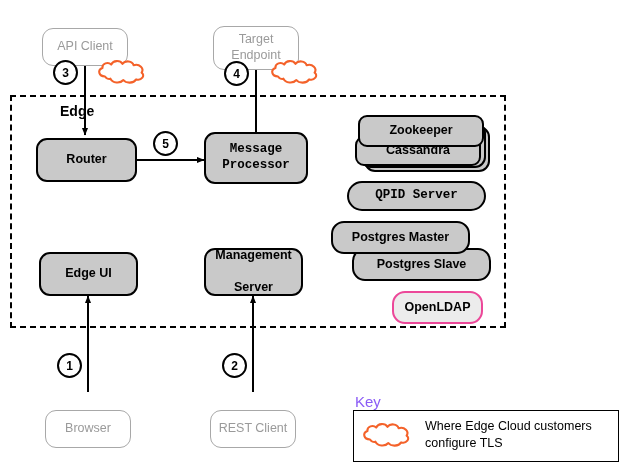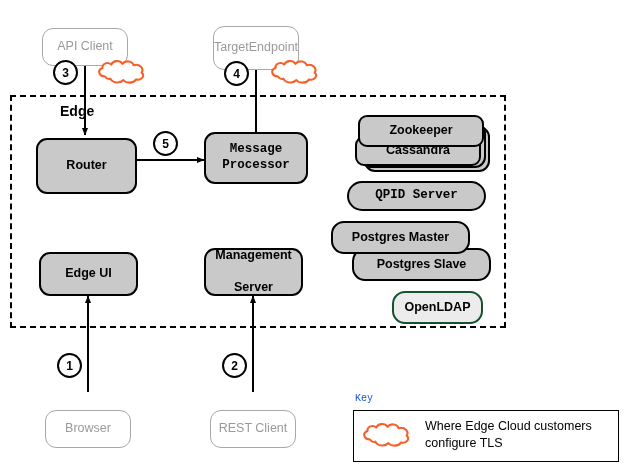--- a/index.html
+++ b/index.html
@@ -47,21 +47,21 @@
     background: #ffffff;
     border: 1.6px solid #a8a8a8;
     border-radius: 11px;
     color: #9a9a9a;
     font-weight: normal;
     font-size: 12.5px;
     margin-top: 18px;
   }
   .node-light {
     background: #ececec;
-    border: 2px solid #14532d;
+    border: 2px solid #ec4899;
     border-radius: 11px;
     color: #000000;
     font-weight: bold;
     font-size: 12.5px;
   }
   .stack-ghost {
     position: absolute;
     box-sizing: border-box;
     background: #c9c9c9;
     border: 2px solid #000000;
@@ -97,23 +97,22 @@
     align-items: center;
     justify-content: center;
   }
   
   .cloud {
     position: absolute;
   }
   
   #legend-title {
     position: absolute;
-    font-size: 10px;
-    color: #1d4ed8;
-    font-family: Liberation Mono, monospace;
+    font-size: 15px;
+    color: #8b5cf6;
   }
   #legend-box {
     position: absolute;
     box-sizing: border-box;
     border: 1.5px solid #000000;
     background: #ffffff;
   }
   #legend-text {
     position: absolute;
     font-size: 12.5px;
@@ -143,30 +142,30 @@
     <line x1="88" y1="392" x2="88" y2="296" stroke="#000000" stroke-width="2" marker-end="url(#arrowhead)"></line>
 
     <line x1="253" y1="392" x2="253" y2="296" stroke="#000000" stroke-width="2" marker-end="url(#arrowhead)"></line>
   </svg>
 
   <div id="edge-region" style="left:10px; top:95px; width:496px; height:233px;"></div>
   <div id="edge-label" style="left:18px; top:103px;">Edge</div>
 
   <div class="node node-ghost" style="left:42px; top:10px; width:86px; height:38px;">API Client</div>
 
-  <div class="node node-ghost" style="left:213px; top:8px; width:86px; height:44px; flex-direction:row;">
+  <div class="node node-ghost" style="left:213px; top:8px; width:86px; height:44px; flex-direction:column;">
     <span>Target</span>
     <span>Endpoint</span>
   </div>
 
   <div class="node node-ghost" style="left:45px; top:392px; width:86px; height:38px;">Browser</div>
 
   <div class="node node-ghost" style="left:210px; top:392px; width:86px; height:38px;">REST Client</div>
 
-  <div class="node node-filled" style="left:36px; top:138px; width:101px; height:56px;">Router</div>
+  <div class="node node-filled" style="left:36px; top:138px; width:101px; height:44px;">Router</div>
 
   <div class="node node-filled" style="left:204px; top:132px; width:104px; height:52px; flex-direction:column;font-family:Liberation Mono, monospace;">
     <span>Message</span>
     <span>Processor</span>
   </div>
 
   <div class="node node-filled" style="left:39px; top:252px; width:99px; height:44px;">Edge UI</div>
 
   <div class="node node-filled" style="left:204px; top:248px; width:99px; height:48px; flex-direction:column;gap:16px;">
     <span>Management</span>

